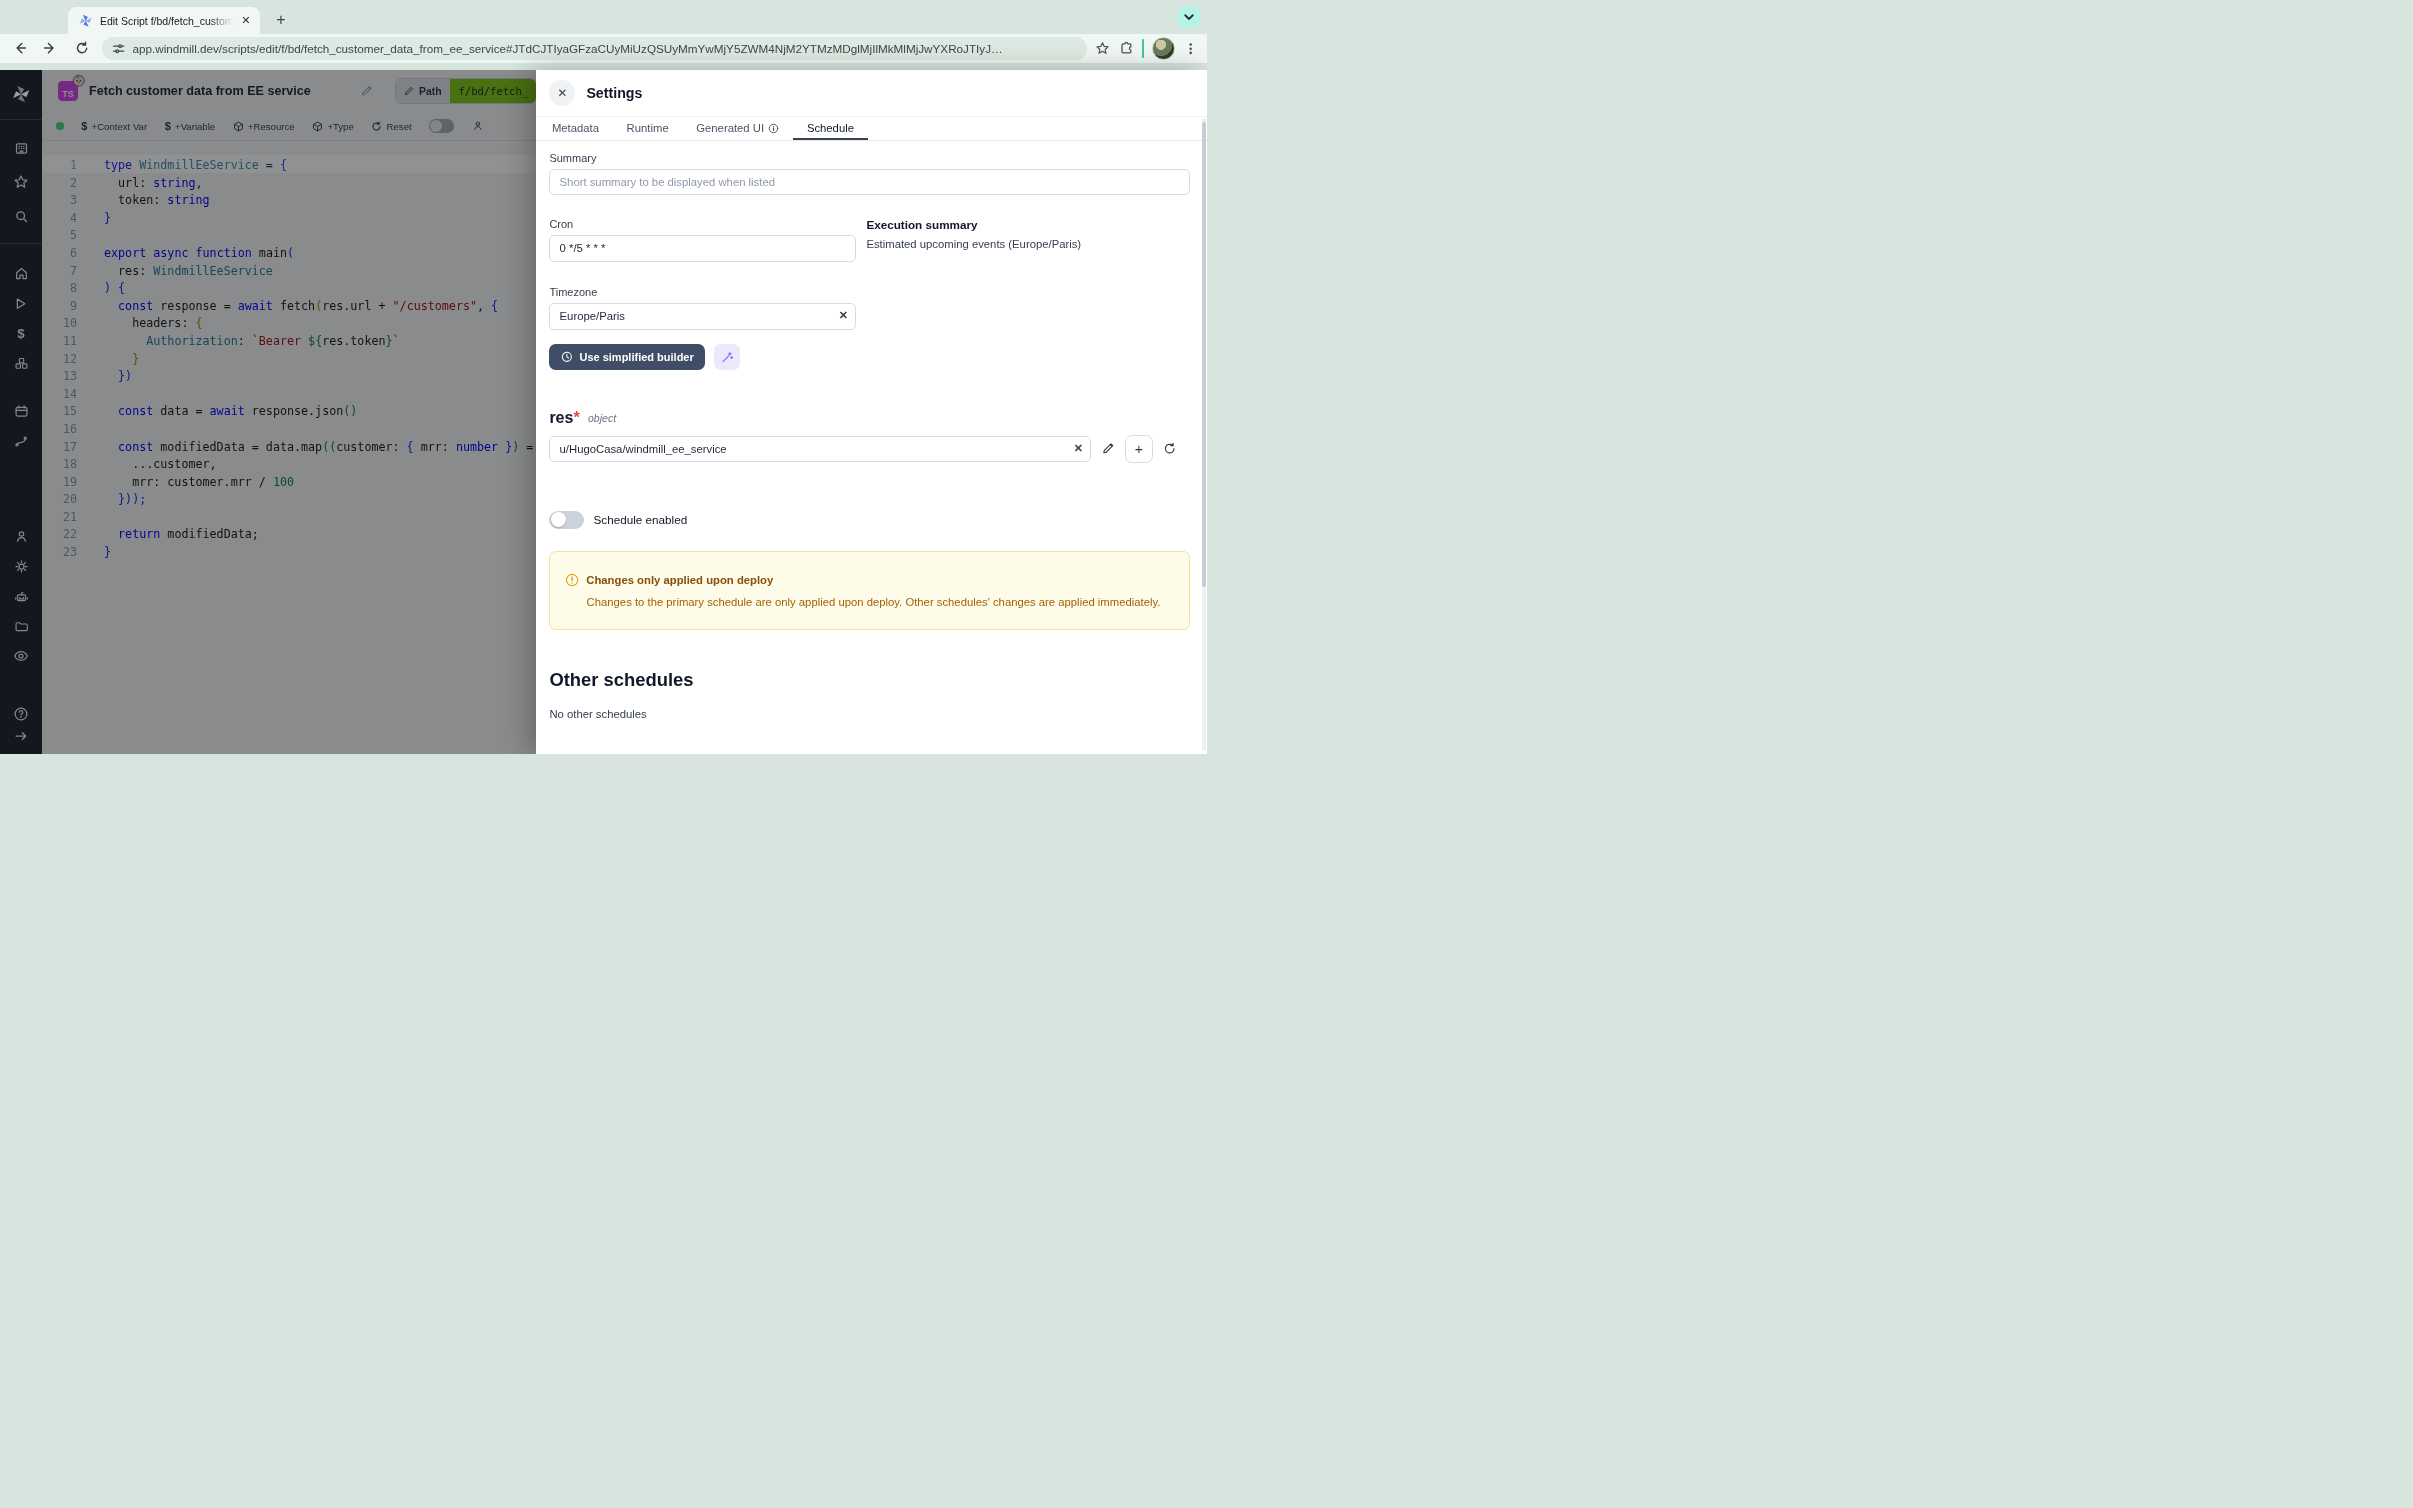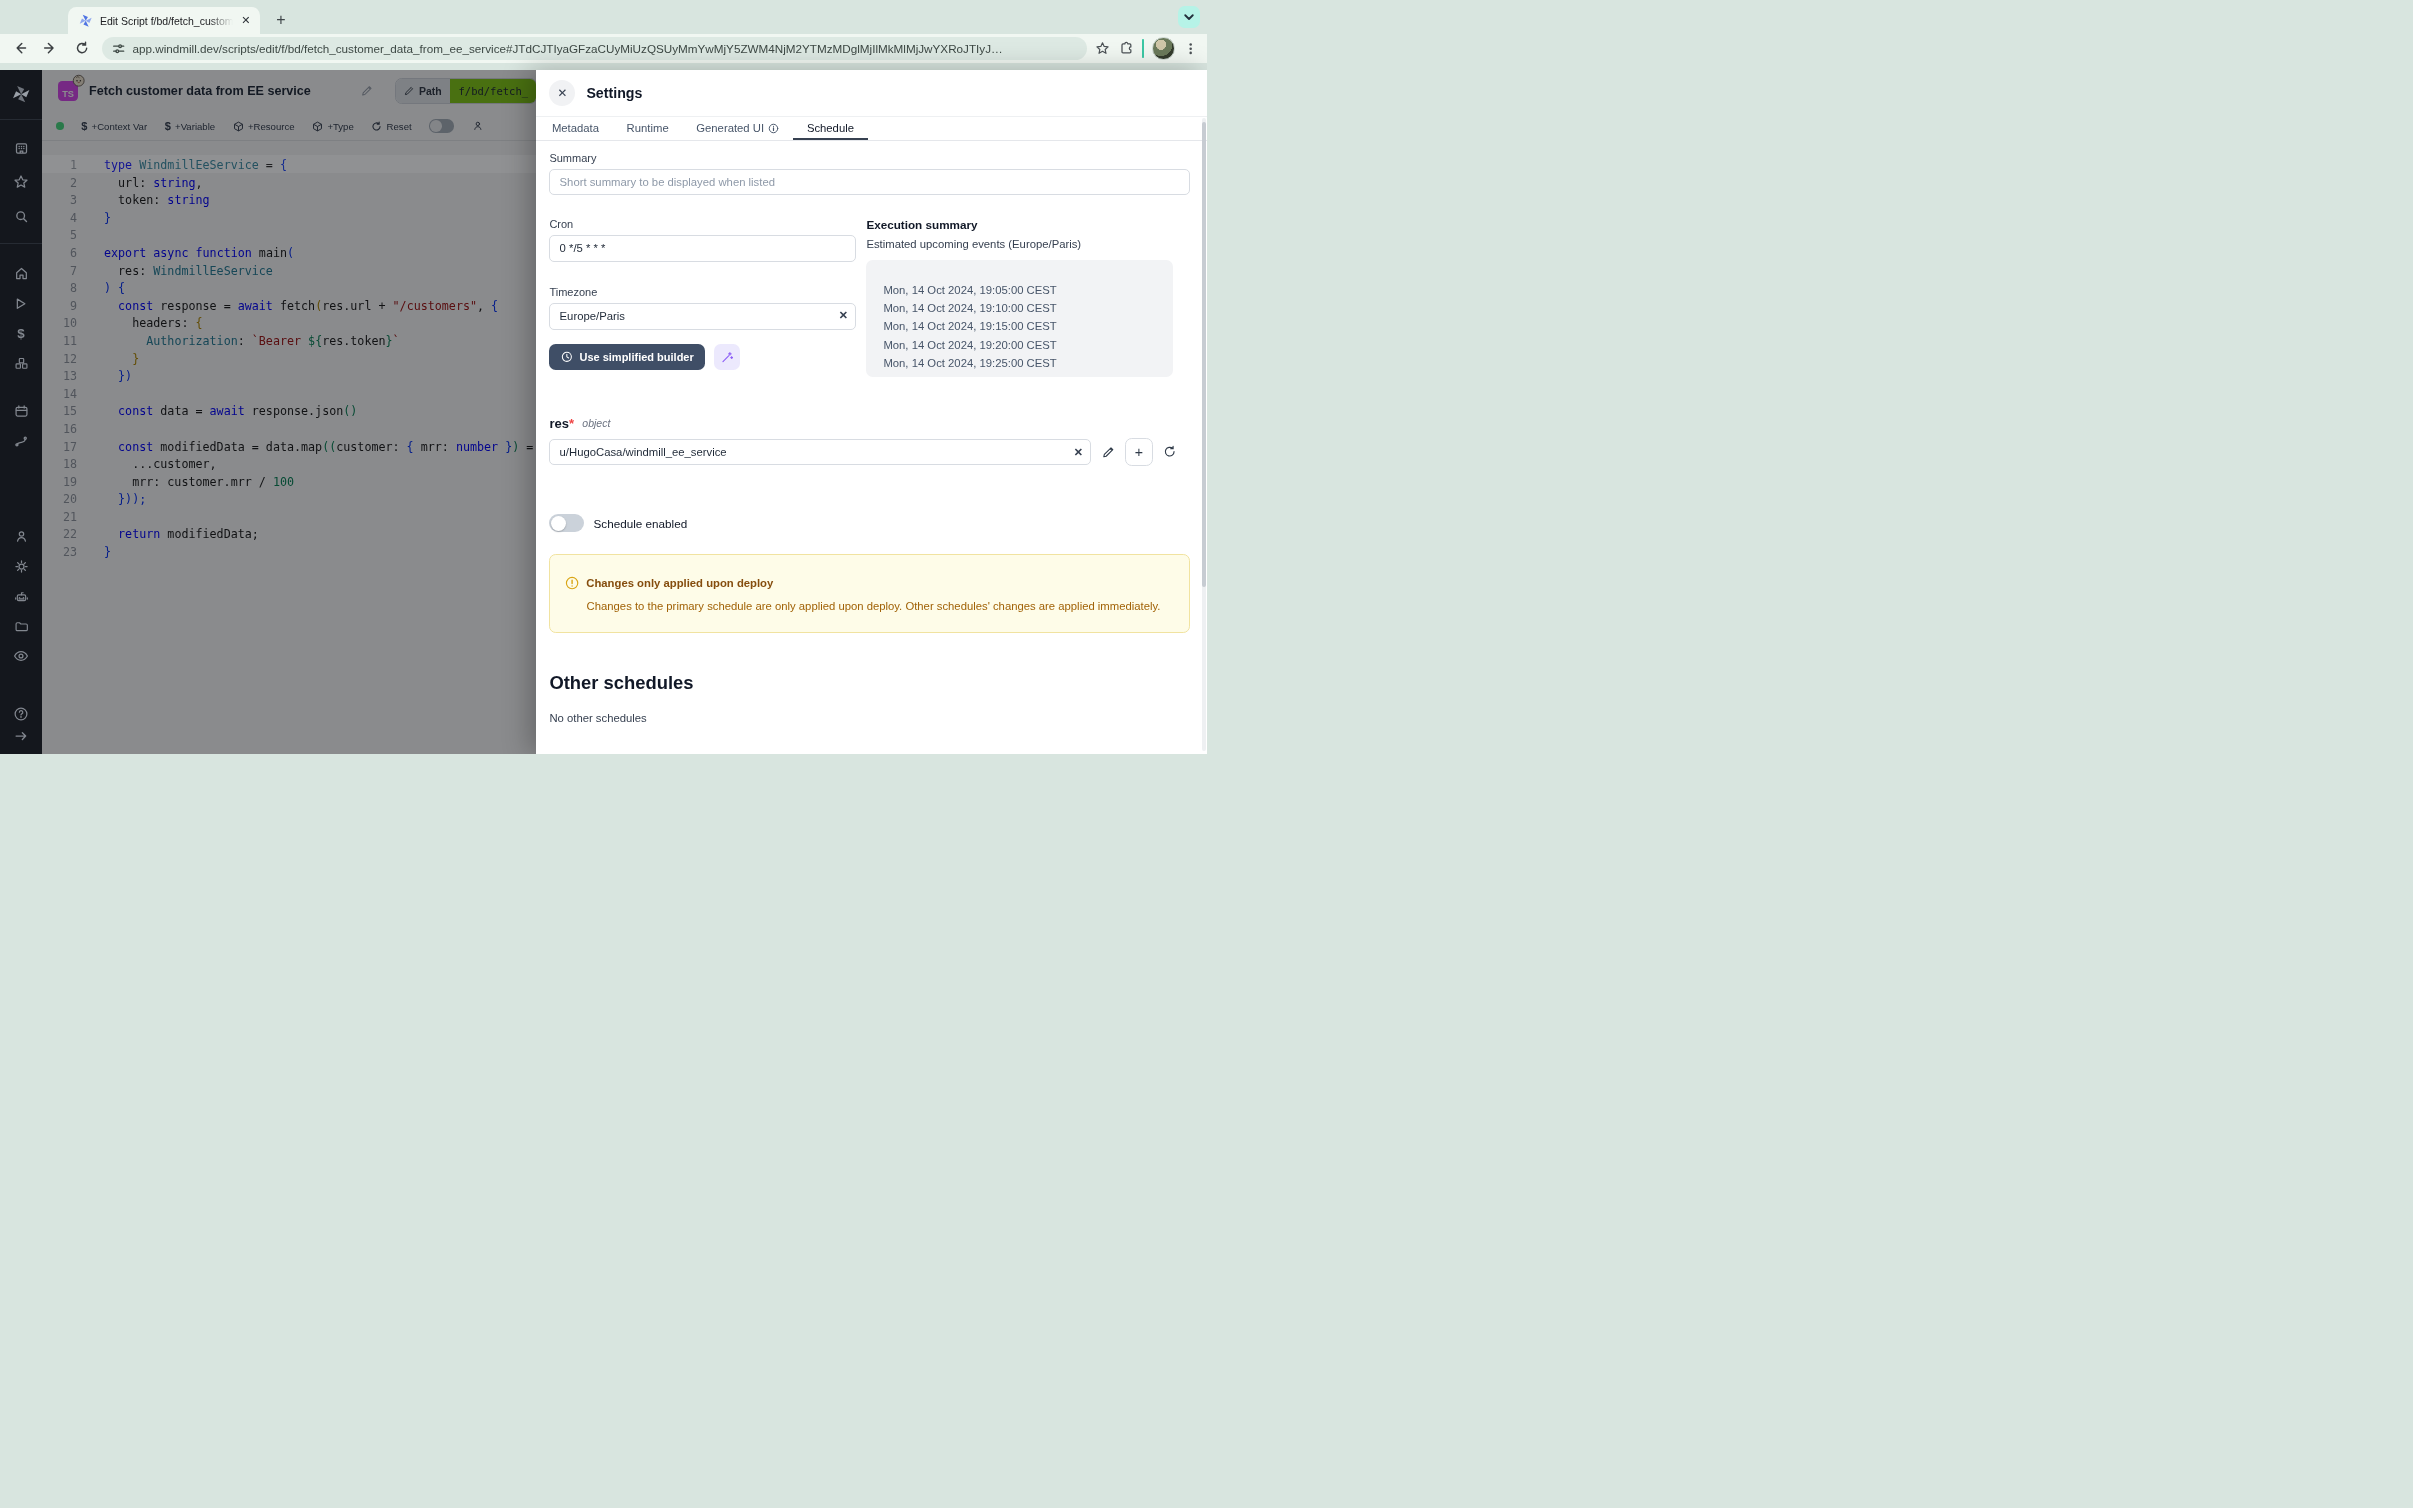--- a/index.html
+++ b/index.html
@@ -82,21 +82,21 @@
   .btn-dark{height:26px;border-radius:6.7px;background:#3f4e66;color:#fff;display:inline-flex;align-items:center;
     gap:6.7px;padding:0 11.7px;font-size:11px;font-weight:600;cursor:pointer;}
   .btn-magic{width:26px;height:26px;border-radius:6.7px;background:#ece9fd;color:#8b5cf6;display:flex;
     align-items:center;justify-content:center;cursor:pointer;}
   .ex-head{font-size:11.7px;font-weight:bold;color:#111827;}
   .ex-sub{font-size:11.3px;color:#374151;margin-top:7.5px;}
   .ex-box{margin-top:9.2px;height:117px;background:#f2f3f5;border-radius:6.7px;box-sizing:border-box;
     padding:21px 0 0 17px;}
   .ex-ev{font-size:11.3px;color:#475569;line-height:18.4px;}
   .res-row{margin-top:39px;display:flex;align-items:center;gap:6.7px;}
-  .res-name{font-size:13px;font-weight:bold;color:#111827;}
+  .res-name{font-size:16px;font-weight:bold;color:#111827;}
   .res-req{color:#ef4444;font-weight:bold;}
   .res-type{font-size:10.5px;color:#6b7280;font-style:italic;margin-left:1.7px;}
   .res-inrow{display:flex;align-items:center;margin-top:7.5px;gap:5px;}
   .res-in{position:relative;width:542px;flex:none;}
   .icbtn{width:23.5px;height:23.5px;display:flex;align-items:center;justify-content:center;color:#2f3a48;cursor:pointer;}
   .plusbtn{width:26px;height:26px;border:0.8px solid #d8dce2;border-radius:6.7px;display:flex;align-items:center;
     justify-content:center;font-size:14.2px;color:#2f3a48;cursor:pointer;}
   .tglrow{margin-top:48px;display:flex;align-items:center;gap:9.2px;}
   .tgl{width:35px;height:18.4px;border-radius:9.2px;background:#cbd2da;position:relative;cursor:pointer;flex:none;}
   .tgl i{position:absolute;left:1.7px;top:1.7px;width:15px;height:15px;border-radius:50%;background:#fff;
@@ -497,27 +497,20 @@
                     <path d="M13.6 7.2 v2.4 M12.4 8.4 h2.4"></path>
                   </g>
                 </svg>
             </span>
           </div>
         </div>
 
         <div class="col">
           <div class="ex-head">Execution summary</div>
           <div class="ex-sub">Estimated upcoming events (Europe/Paris)</div>
-          <div class="ex-box">
-              <div class="ex-ev">Mon, 14 Oct 2024, 19:05:00 CEST</div>
-              <div class="ex-ev">Mon, 14 Oct 2024, 19:10:00 CEST</div>
-              <div class="ex-ev">Mon, 14 Oct 2024, 19:15:00 CEST</div>
-              <div class="ex-ev">Mon, 14 Oct 2024, 19:20:00 CEST</div>
-              <div class="ex-ev">Mon, 14 Oct 2024, 19:25:00 CEST</div>
-            </div>
         </div>
       </div>
 
       <div class="res-row">
         <span class="res-name"><span>res</span><span class="res-req">*</span></span>
         <span class="res-type">object</span>
       </div>
       <div class="res-inrow">
         <div class="inwrap res-in">
           <input class="tinput" style="padding-right: 25px;" value="u/HugoCasa/windmill_ee_service">

